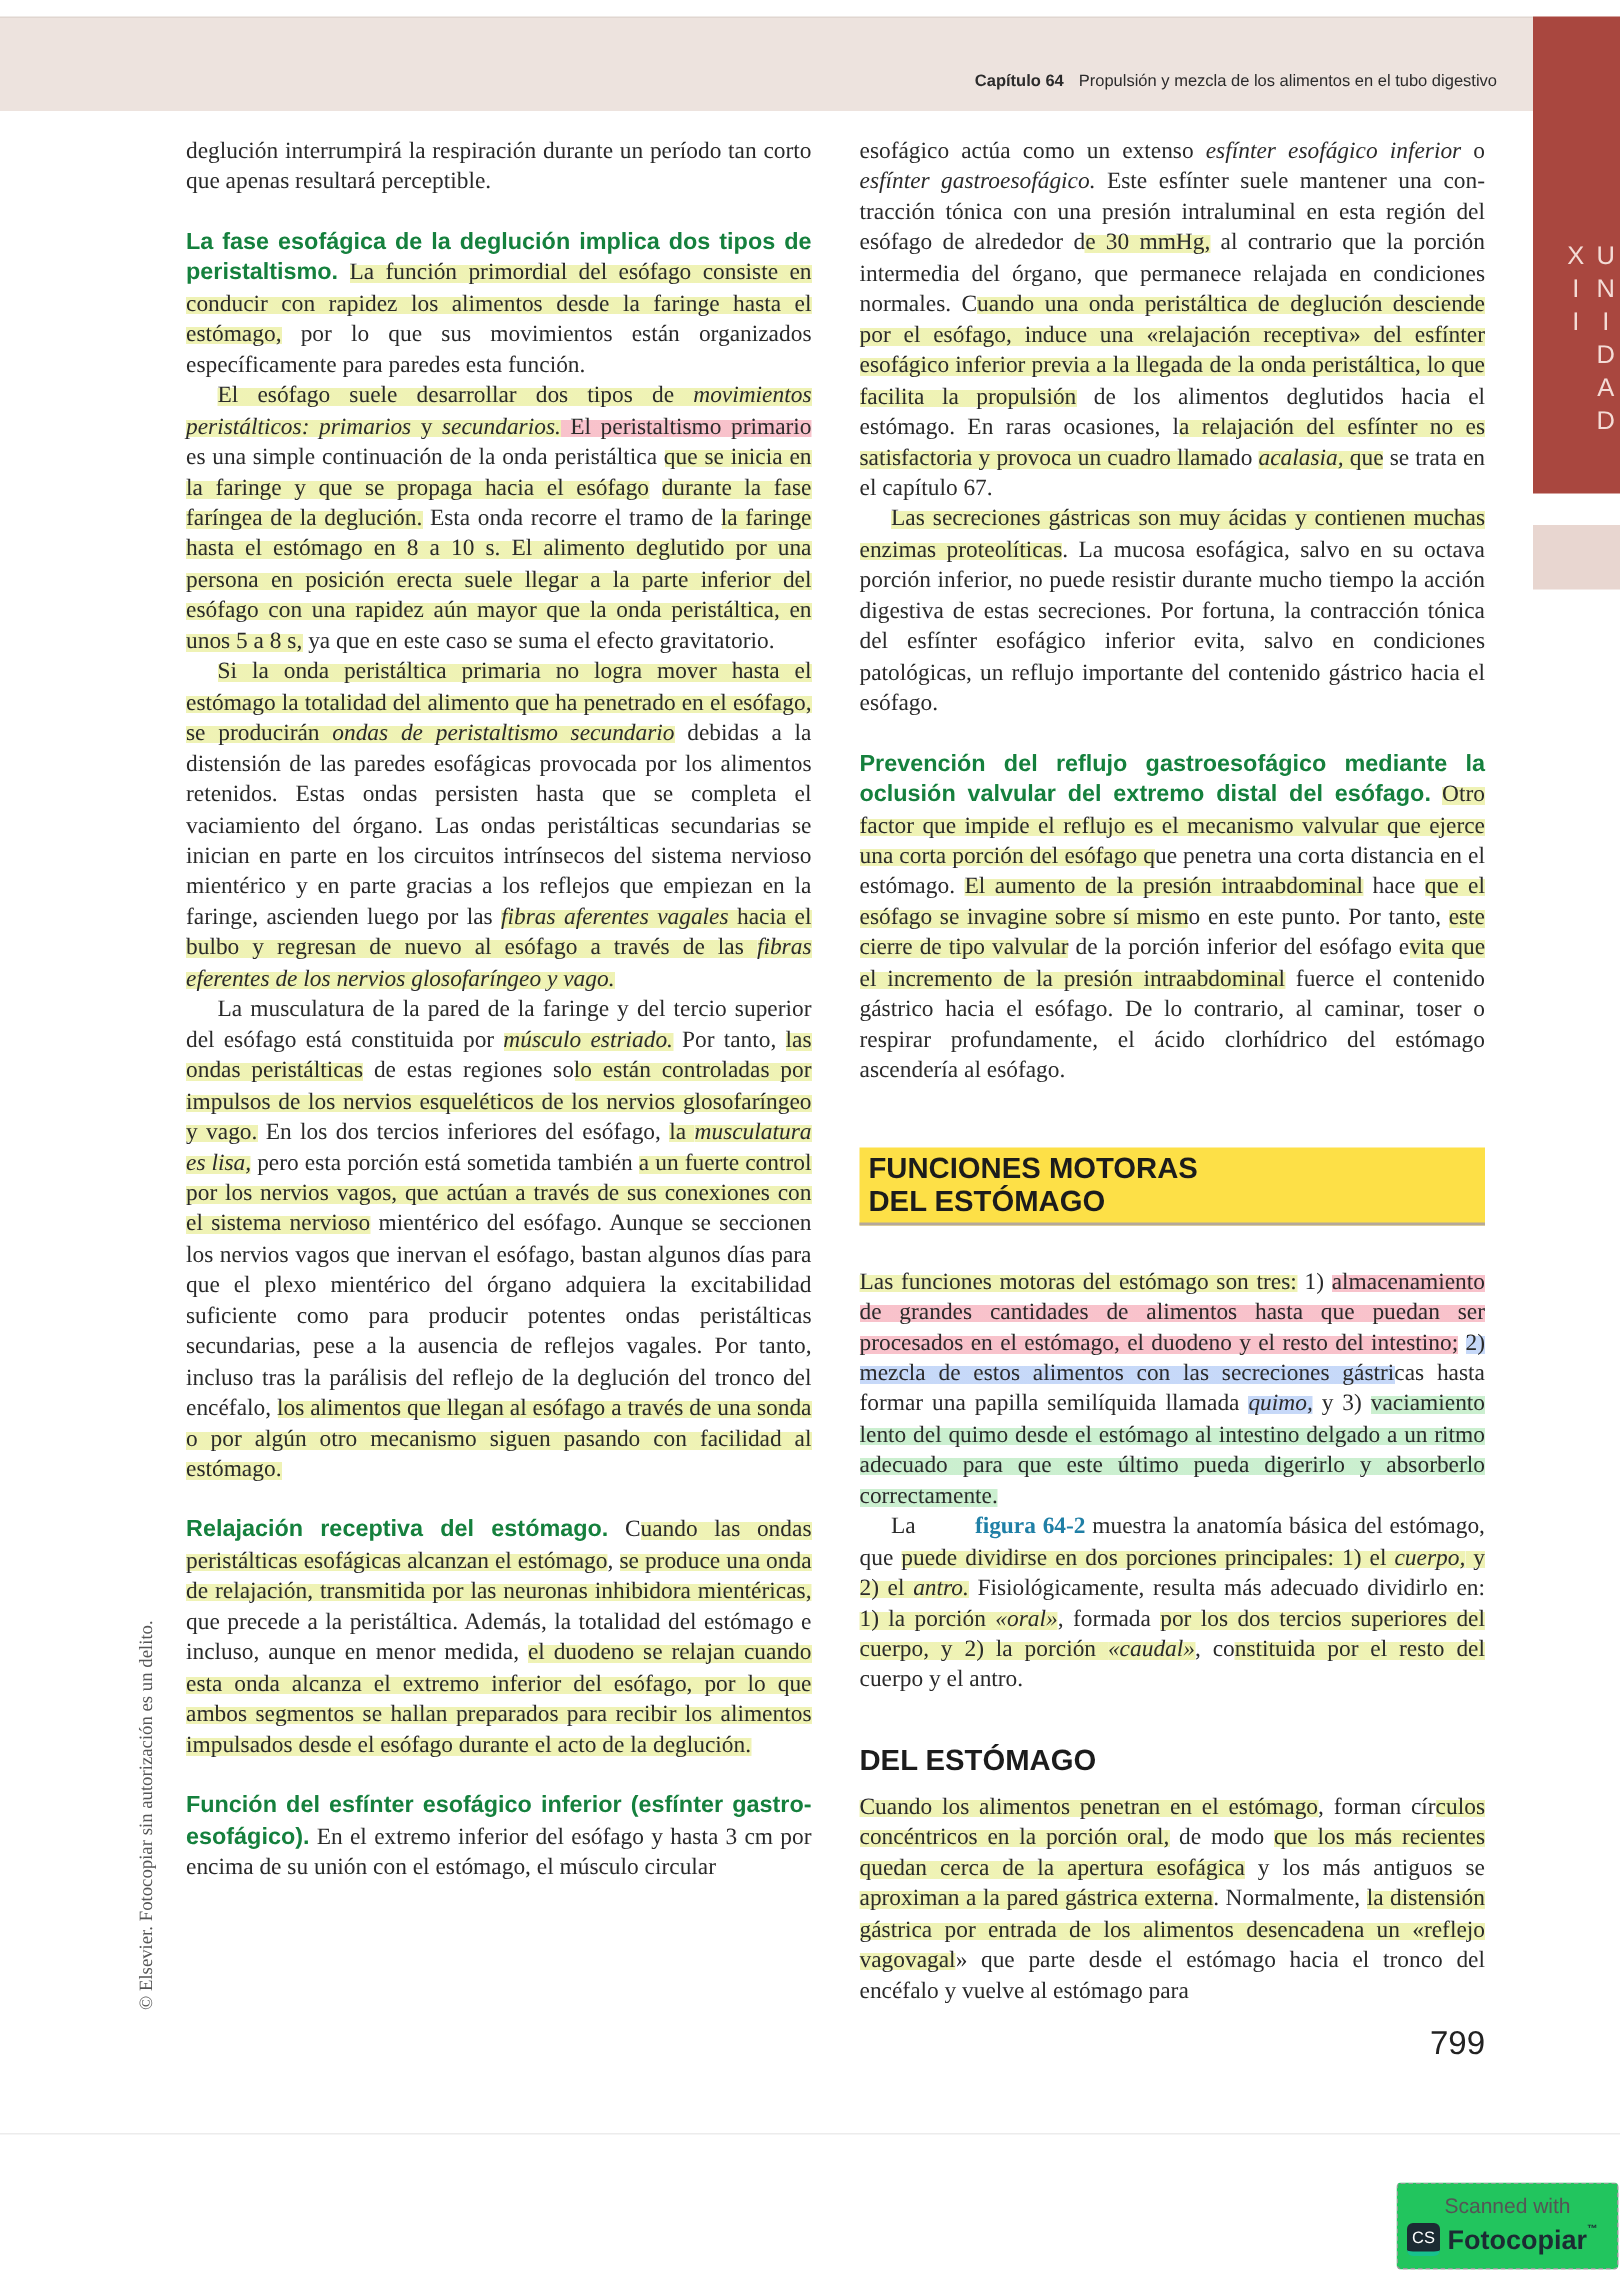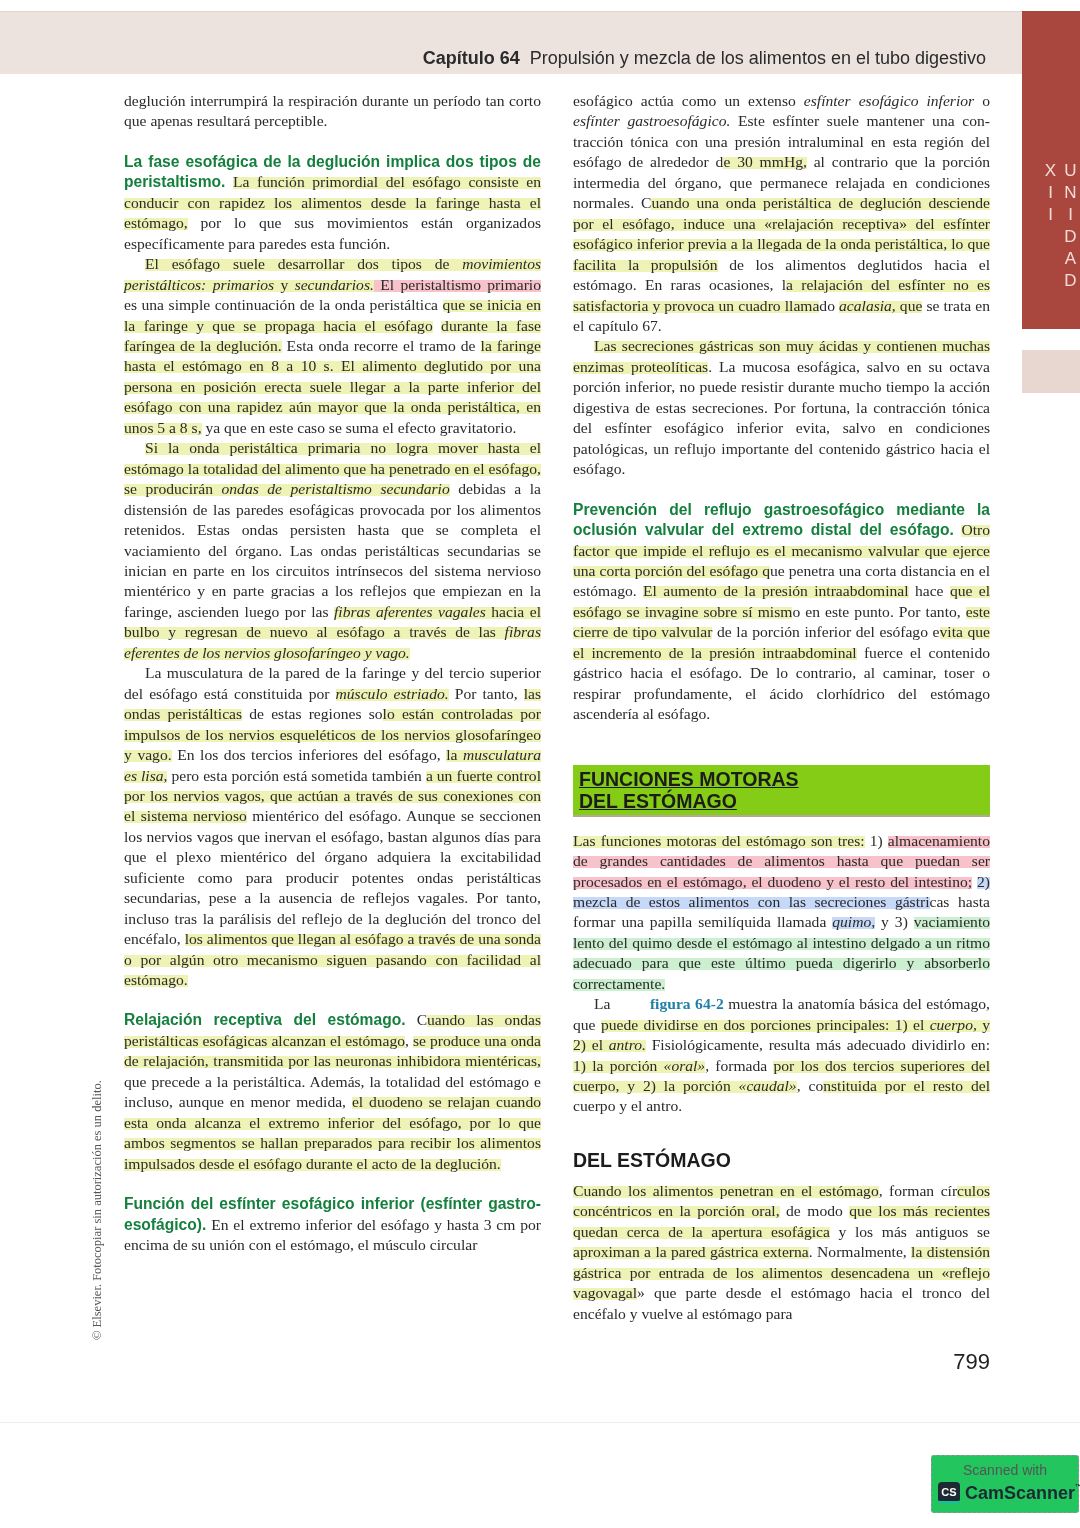--- a/index.html
+++ b/index.html
@@ -8,22 +8,22 @@
     background: #ffffff;
     font-family: "Liberation Serif", "DejaVu Serif", serif;
     color: #2a2a2a;
   }
   .top-strip { position: absolute; left: 0; top: 0; width: 1080px; height: 12px; background: #ffffff; }
   .header-band {
     position: absolute; left: 0; top: 12px; width: 1022px; height: 62px;
     background: #ede3de; box-shadow: 0 -1px 0 #e0d6d0;
   }
   .running-head {
-    position: absolute; right: 94px; top: 48px;
-    font-family: "Liberation Sans", "DejaVu Sans", sans-serif; font-size: 18px; color: #2b2b2b;
+    position: absolute; right: 82px; top: 48px;
+    font-family: "Liberation Sans", "DejaVu Sans", sans-serif; font-size: 11px; color: #2b2b2b;
     white-space: nowrap;
   }
   .running-head .chap { font-weight: bold; margin-right: 10px; }
   .unit-tab {
     position: absolute; left: 1022px; top: 11px; width: 58px; height: 318px; background: #a9473f;
   }
   .unit-tab-label {
     position: absolute; left: 0; top: 150px; width: 58px; height: 170px;
     writing-mode: vertical-rl; text-orientation: upright;
     color: #f4dcd6; font-family: "Liberation Sans", "DejaVu Sans", sans-serif; font-size: 17px;
@@ -40,23 +40,23 @@
   .subhead { font-family: "Liberation Sans", "DejaVu Sans", sans-serif; font-weight: bold; font-size: 15.6px; color: #15803d; }
   i, .it { font-style: italic; }
 
   .hl-y { background: linear-gradient(to bottom, transparent 22%, rgba(226,232,120,0.55) 22%, rgba(226,232,120,0.55) 92%, transparent 92%); }
   .hl-r { background: linear-gradient(to bottom, transparent 22%, rgba(240,120,140,0.45) 22%, rgba(240,120,140,0.45) 92%, transparent 92%); }
   .hl-b { background: linear-gradient(to bottom, transparent 22%, rgba(130,170,240,0.45) 22%, rgba(130,170,240,0.45) 92%, transparent 92%); }
   .hl-g { background: linear-gradient(to bottom, transparent 22%, rgba(140,220,150,0.45) 22%, rgba(140,220,150,0.45) 92%, transparent 92%); }
   .figref { color: #1f7fa6; font-weight: bold; margin-left: 35px; }
 
   .section-box {
-    background: #84cc16; border-bottom: 2px solid #b5a89a;
-    padding: 3px 6px 3px 6px; margin: 0 0 14px 0;
-    font-family: "Liberation Sans", "DejaVu Sans", sans-serif; font-weight: bold; font-size: 19.5px; line-height: 22px; color: #1c1c1c; text-decoration: underline;
+    background: #fde047; border-bottom: 2px solid #b5a89a;
+    padding: 3px 6px 3px 6px; margin: 0 0 28px 0;
+    font-family: "Liberation Sans", "DejaVu Sans", sans-serif; font-weight: bold; font-size: 19.5px; line-height: 22px; color: #1c1c1c;
   }
   .section-plain {
     font-family: "Liberation Sans", "DejaVu Sans", sans-serif; font-weight: bold; font-size: 19.5px; line-height: 22px; color: #1c1c1c;
     margin: 0 0 10px 0;
   }
   .page-number {
     position: absolute; right: 90px; top: 1349px;
     font-family: "Liberation Sans", "DejaVu Sans", sans-serif; font-size: 22px; color: #222;
   }
   .copyright {
@@ -68,21 +68,21 @@
   .cs-badge {
     position: absolute; left: 931px; top: 1455px; width: 146px; height: 56px;
     border: 1.5px dashed #9a9a9a; border-radius: 3px; background: #22c55e;
     font-family: "Liberation Sans", "DejaVu Sans", sans-serif;
   }
   .cs-scanned { position: absolute; left: 0; top: 6px; width: 146px; text-align: center; font-size: 14px; color: #555; }
   .cs-row { position: absolute; left: 6px; top: 26px; display: flex; align-items: center; }
   .cs-logo {
     width: 22px; height: 22px; border-radius: 4px; background: #1c2b33;
     border-bottom: 3px solid #18c18e; box-sizing: border-box;
-    color: #fff; font-size: 11px; font-weight: bold; display: flex; align-items: center; justify-content: center;
+    color: #fff; font-size: 11px; font-weight: normal; display: flex; align-items: center; justify-content: center;
   }
   .cs-name { margin-left: 5px; font-size: 18px; font-weight: bold; color: #1c2b33; }
   .cs-tm { font-size: 7px; vertical-align: top; }
 </style>
 </head>
 <body>
 
 <div class="top-strip"></div>
 <div class="header-band"></div>
 <div class="running-head">
@@ -126,15 +126,15 @@
 </div>
 
 <div class="page-number">799</div>
 <div class="copyright">© Elsevier. Fotocopiar sin autorización es un delito.</div>
 <div class="bottom-rule"></div>
 
 <div class="cs-badge">
   <div class="cs-scanned">Scanned with</div>
   <div class="cs-row">
     <div class="cs-logo">CS</div>
-    <span class="cs-name"><span>CamScanner</span><span class="cs-tm">™</span></span>
+    <span class="cs-name"><span>Fotocopiar</span><span class="cs-tm">™</span></span>
   </div>
 </div>
 
 </body></html>

